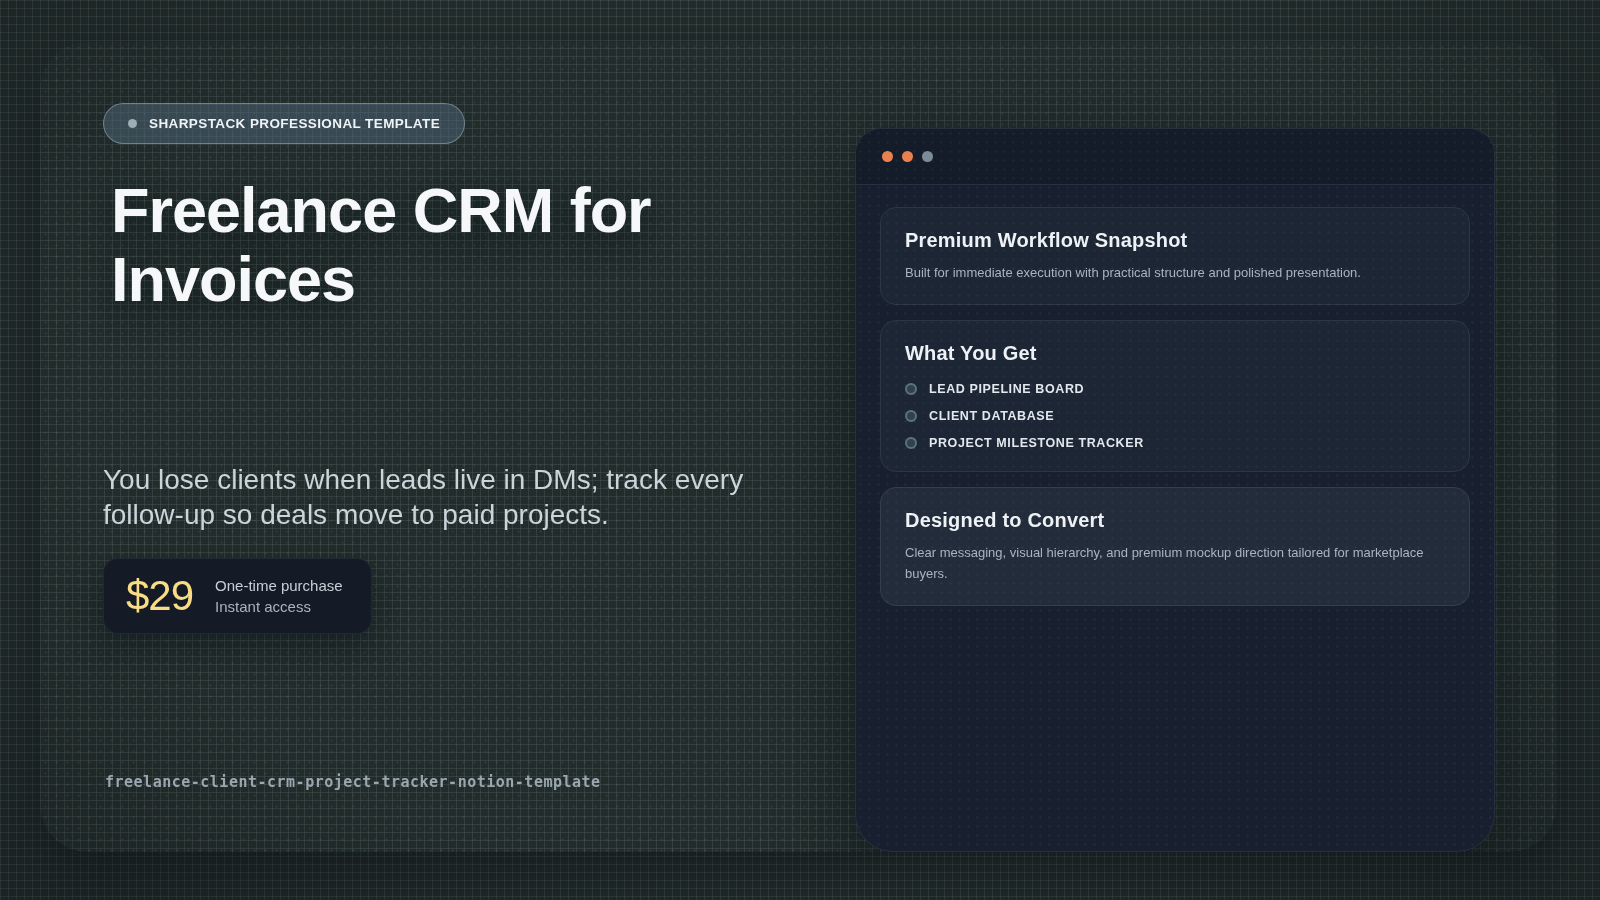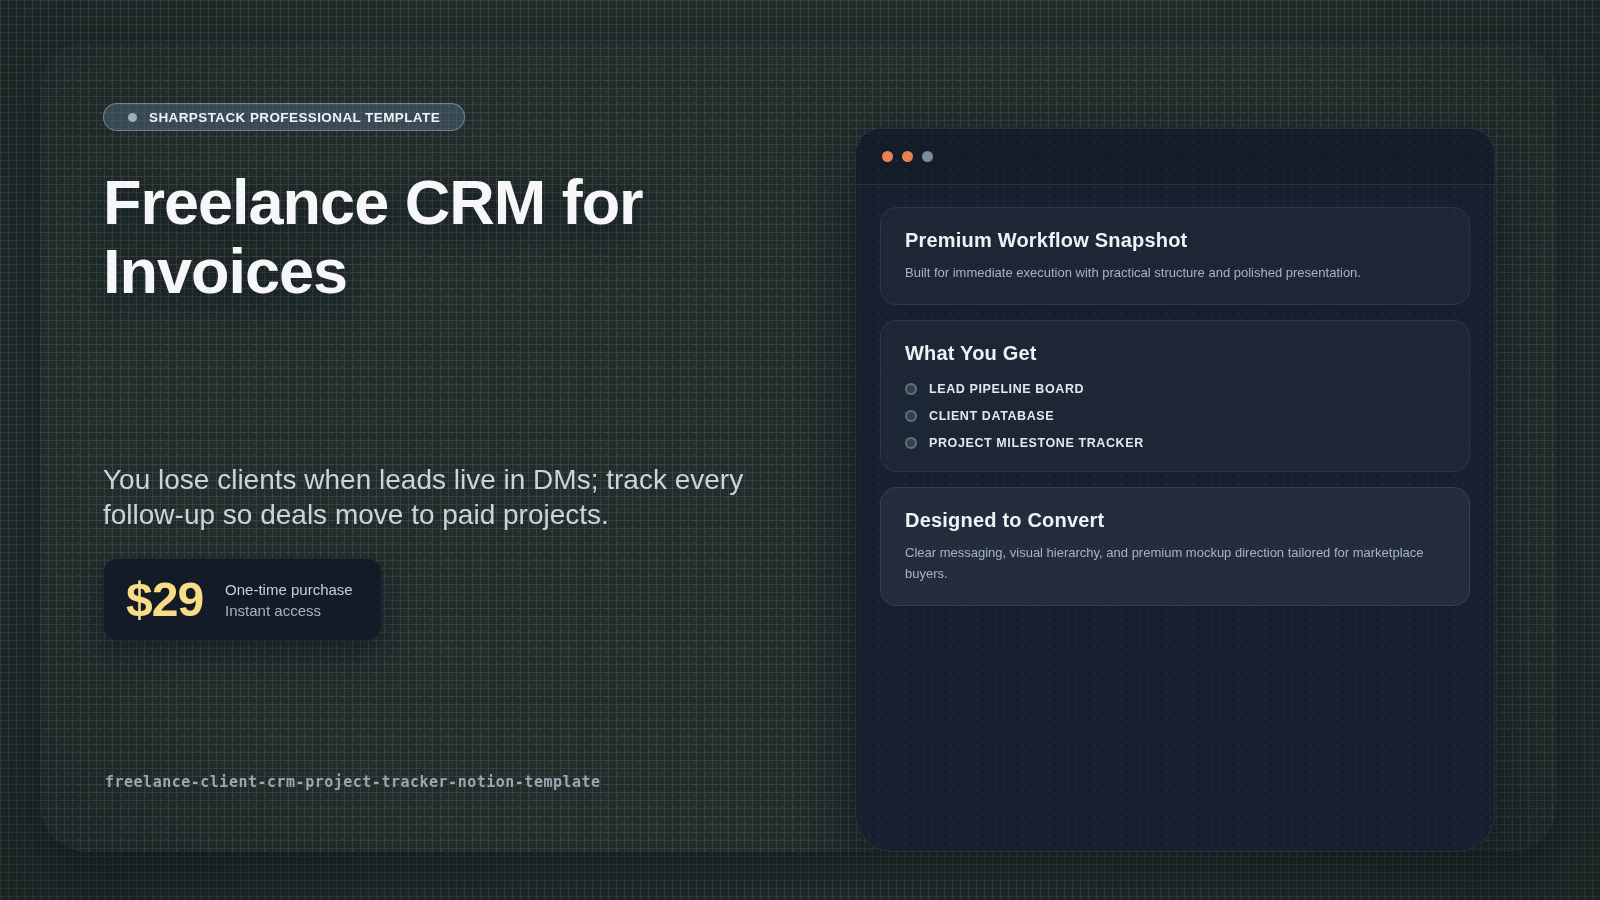--- a/index.html
+++ b/index.html
@@ -27,21 +27,21 @@
       linear-gradient(105deg, #3a464d 0%, #425058 52%, #4a585f 100%);
     box-shadow:0 26px 64px rgba(8,12,15,0.45);
   }
   .hero-card::before{
     content:"";position:absolute;inset:0;pointer-events:none;
     background-image:radial-gradient(rgba(255,255,255,0.05) 1px, transparent 1.4px);
     background-size:11px 11px;
   }
   
   .badge{
-    position:absolute;left:63px;top:61px;height:28px;box-sizing:border-box;
+    position:absolute;left:63px;top:61px;height:41px;box-sizing:border-box;
     display:inline-flex;align-items:center;gap:12px;padding:0 24px;
     border-radius:21px;background:rgba(77,99,116,0.55);
     border:1px solid rgba(154,176,190,0.55);
   }
   .badge-dot{width:9px;height:9px;border-radius:50%;background:#9fadb7;flex:0 0 auto;}
   .badge-label{font-size:13.5px;font-weight:bold;color:#eef3f6;letter-spacing:0.4px;white-space:nowrap;}
   .page-title{
     position:absolute;left:63px;top:126px;width:680px;
     font-size:63px;line-height:69px;font-weight:bold;color:#f5f7f8;
     letter-spacing:-1px;
@@ -51,21 +51,21 @@
     position:absolute;left:63px;top:420px;width:690px;
     font-size:28px;line-height:35px;color:#ccd4da;
   }
   .price-card{
     position:absolute;left:63px;top:516px;
     display:flex;align-items:center;gap:22px;
     padding:13px 28px 13px 22px;border-radius:15px;
     background:#141b27;border:1px solid rgba(255,255,255,0.06);
     box-shadow:0 14px 32px rgba(10,15,20,0.35);
   }
-  .price-amount{font-size:48px;font-weight:bold;color:#f8dd85;letter-spacing:-1px;}
+  .price-amount{font-size:42px;font-weight:normal;color:#f8dd85;letter-spacing:-1px;}
   .price-lines{display:flex;flex-direction:column;gap:2px;}
   .price-line-1{font-size:15px;line-height:19px;color:#c6cfd6;}
   .price-line-2{font-size:15px;line-height:19px;color:#a9b4be;}
   .product-slug{
     position:absolute;left:65px;top:731px;
     font-family:"DejaVu Sans Mono",monospace;
     font-size:15px;font-weight:bold;letter-spacing:0.5px;color:#9aa7b0;
   }
   
   .window{
@@ -103,21 +103,21 @@
 </head>
 <body>
 
 <div class="hero-card">
 
   <div class="badge">
     <span class="badge-dot"></span>
     <span class="badge-label">SHARPSTACK PROFESSIONAL TEMPLATE</span>
   </div>
 
-  <h1 class="page-title" style="margin:0;">
+  <h1 class="page-title" style="margin:8px;">
     <div>Freelance CRM for</div>
     <div>Invoices</div>
   </h1>
 
   <p class="page-subtitle" style="margin:0;">You lose clients when leads live in DMs; track every follow-up so deals move to paid projects.</p>
 
   <div class="price-card">
     <span class="price-amount">$29</span>
     <span class="price-lines">
       <span class="price-line-1">One-time purchase</span>

